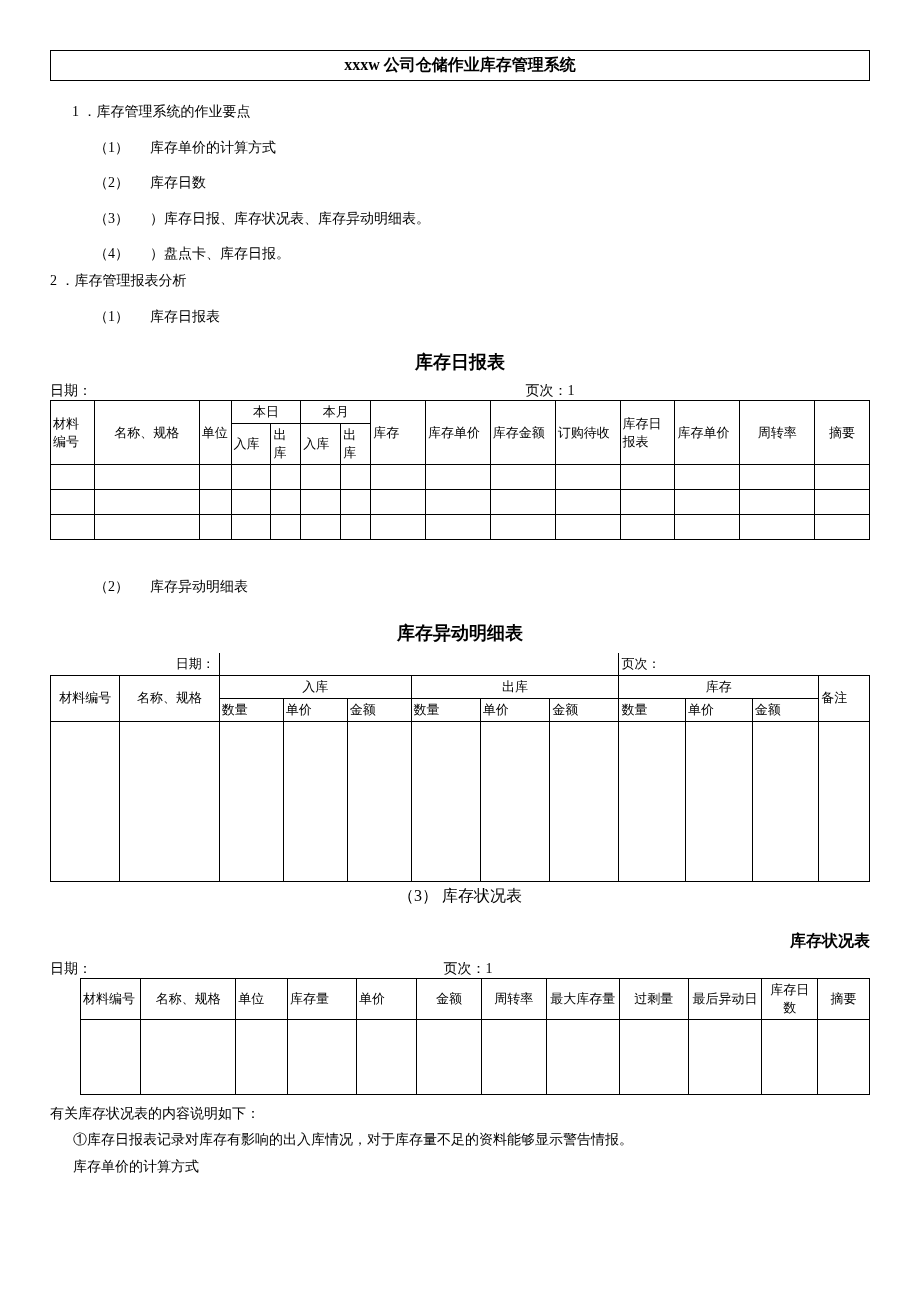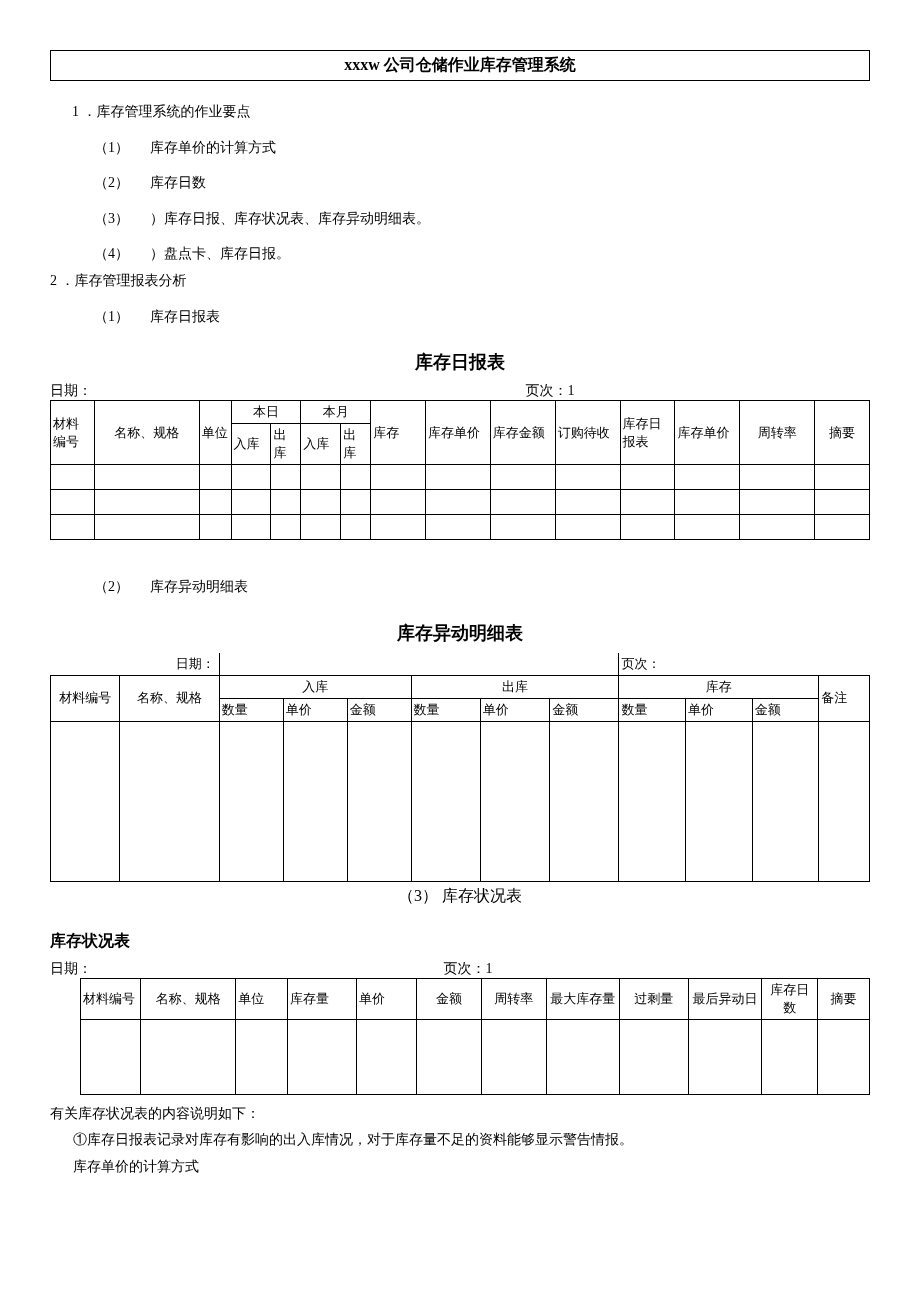--- a/index.html
+++ b/index.html
@@ -24,21 +24,21 @@
     .indent-2 span.num { display: inline-block; width: 56px; }
     .no-indent { margin-left: 0; line-height: 1.9; }
 
     .form-title {
       text-align: center;
       font-weight: bold;
       font-size: 18px;
       margin: 20px 0 8px;
     }
     .form-title-sub {
-      text-align: left;
+      text-align: right;
       font-weight: bold;
       font-size: 16px;
       margin: 6px 0 8px;
     }
     .form-title-sub2 {
       text-align: center;
       font-size: 16px;
       margin: 6px 0 24px;
     }
 

